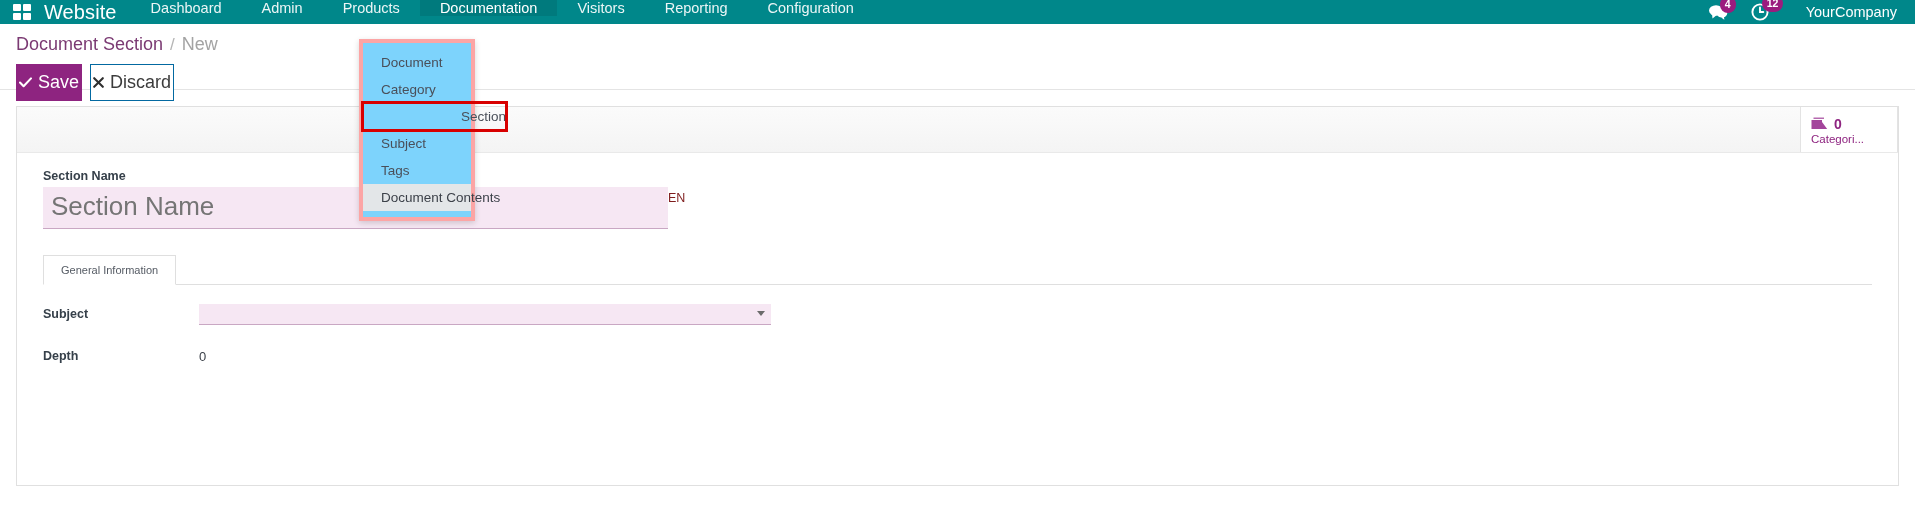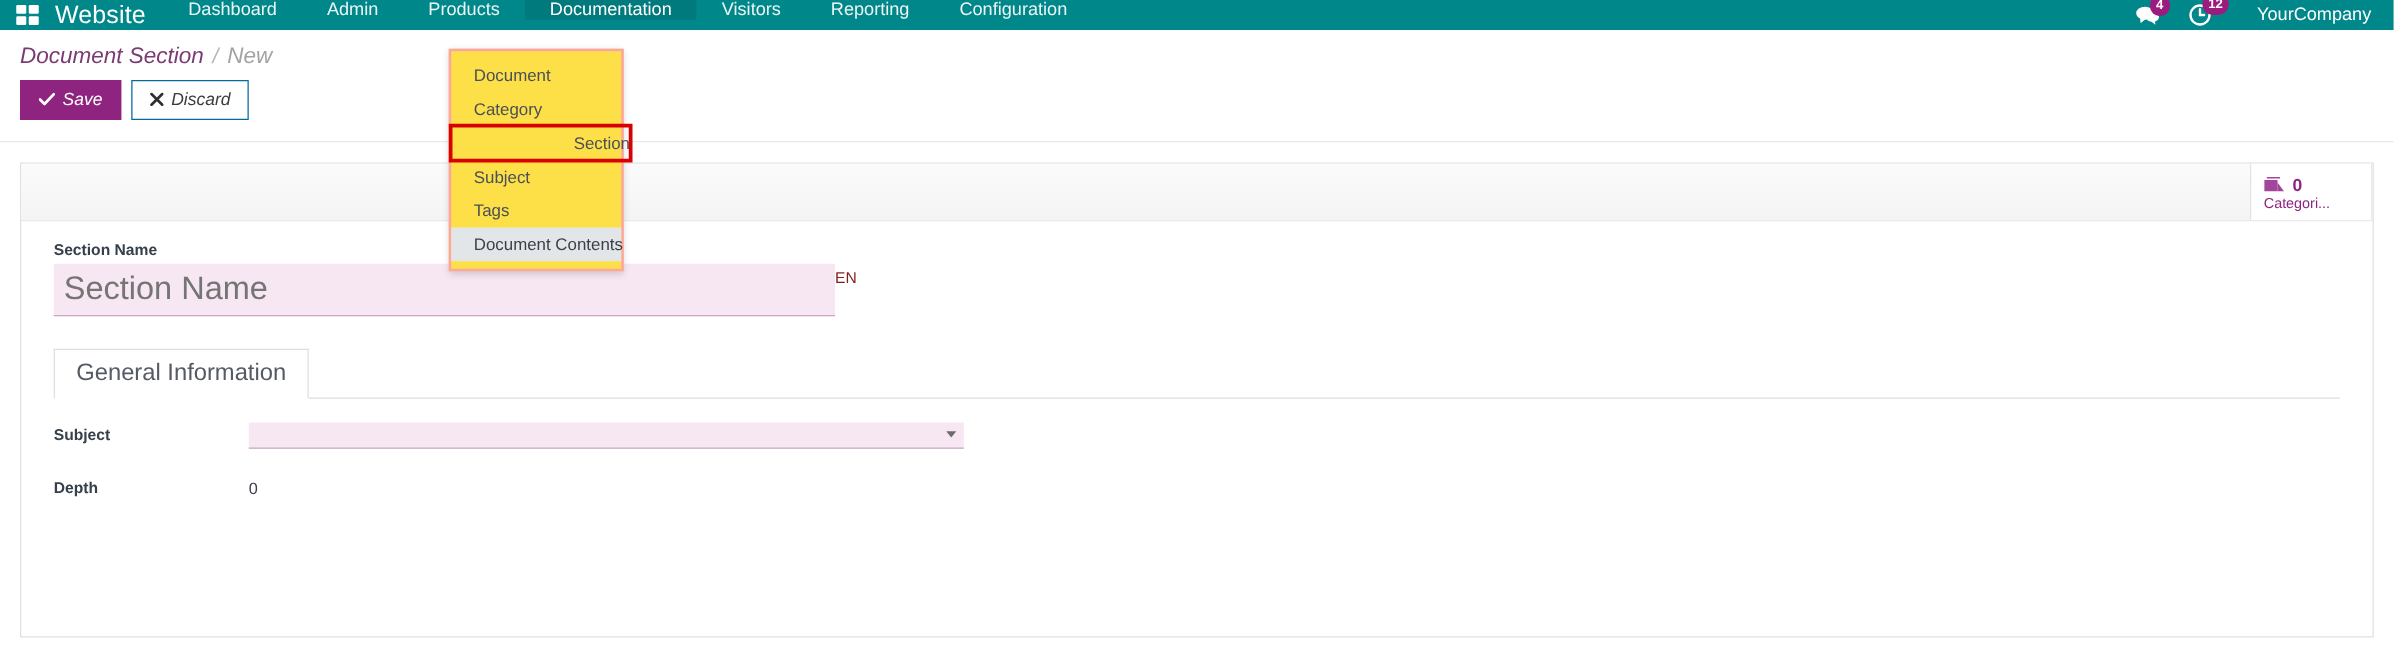--- a/index.html
+++ b/index.html
@@ -79,23 +79,23 @@
     content: ""; position: absolute; left: 50%; top: 22%;
     transform: translateX(-50%);
     width: 15px; height: 7px; border-radius: 50% 50% 0 0;
     background: #2b2118;
   }
 
   
   .dropdown {
     position: absolute;
     left: 359px; top: 39px;
-    width: 140px;
-    background: #fde047;
-    border: 2px solid #fca5a5;
+    width: 116px;
+    background: #7dd3fc;
+    border: 4px solid #fca5a5;
     box-shadow: 0 2px 6px rgba(0,0,0,.16);
     padding: 6px 0 6px 0;
     z-index: 60;
   }
   .dd-item {
     font-size: 13.5px;
     color: #4a4f59;
     padding: 6px 0 6px 18px;
     cursor: pointer;
     white-space: nowrap;
@@ -109,35 +109,34 @@
     width: 143px;
     margin-left: 0px;
     text-align: right;
   }
 
   
   .control-panel {
     background: #ffffff;
     padding: 10px 16px 0 16px;
     border-bottom: 1px solid #e4e4e4;
-    height: 90px;
-    font-style: italic;
+    height: 66px;
   }
   .breadcrumb {
     font-size: 18px;
     display: flex; align-items: baseline; gap: 7px;
     padding-bottom: 9px;
   }
   .bc-root { color: #7b3a73; cursor: pointer; }
   .bc-sep { color: #b5b5b5; font-size: 17px; }
   .bc-current { color: #a3a3a3; }
   .btn-row { display: flex; gap: 0; align-items: center; }
   .btn {
-    font-size: 14px;
-    padding: 6px 14px;
+    font-size: 18px;
+    padding: 6px 2px;
     border: 1px solid transparent;
     cursor: pointer;
     display: inline-flex; align-items: center; gap: 6px;
     line-height: 1.25;
   }
   .btn-save { background: #8e2480; color: #ffffff; border-color: #8e2480; }
   .btn-discard { background: #ffffff; color: #3c3c3c; border: 1px solid #0369a1; margin-left: 8px; }
 
   
   .sheet-wrap { padding: 16px 16px 0 16px; background: #ffffff; }
@@ -191,21 +190,21 @@
     font-weight: 400;
   }
 
   
   .notebook { margin-top: 26px; }
   .tab-strip {
     display: flex; align-items: flex-end;
     border-bottom: 1px solid #dfdfdf;
   }
   .tab {
-    font-size: 19px;
+    font-size: 11px;
     color: #555b64;
     padding: 8px 17px 8px 17px;
     border: 1px solid #dfdfdf;
     border-bottom: 1px solid #ffffff;
     background: #ffffff;
     margin-bottom: -1px;
     cursor: pointer;
   }
   .form-fields { padding-top: 14px; }
   .f-row { display: flex; align-items: center; min-height: 30px; }

